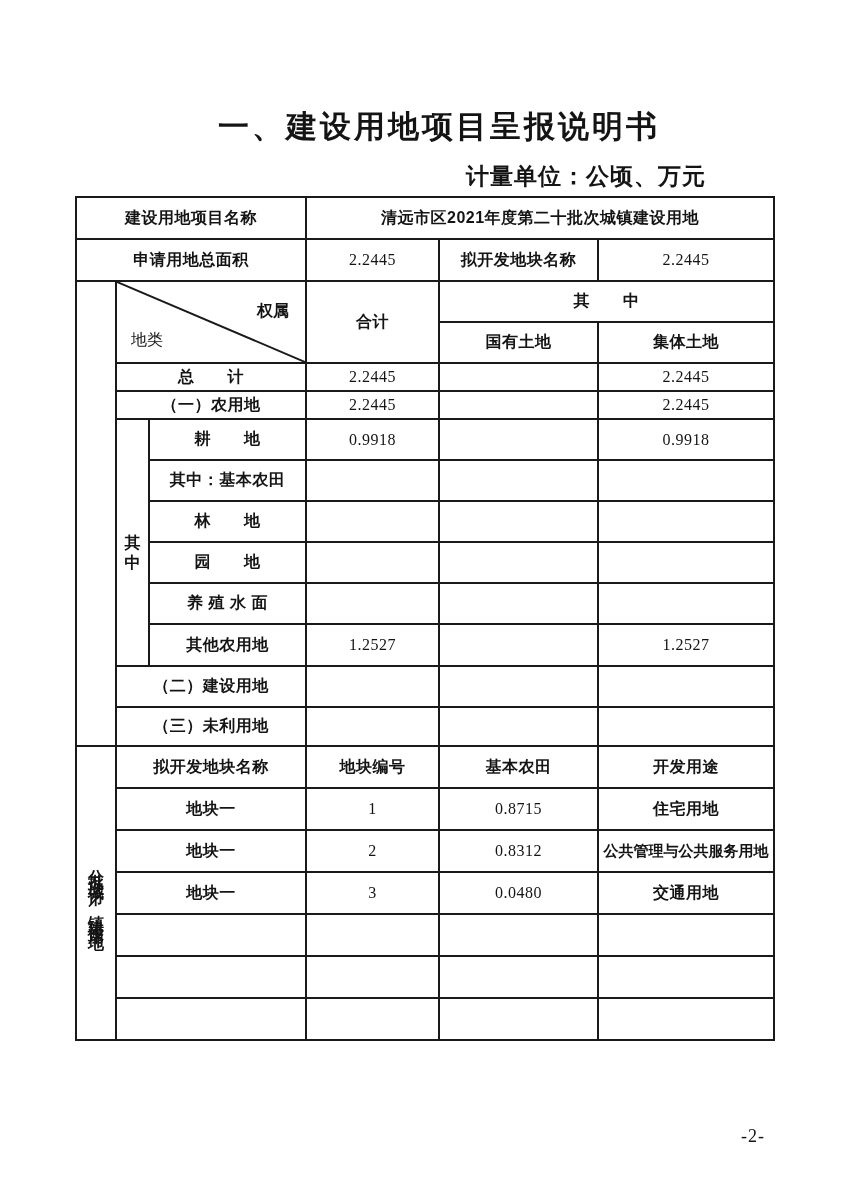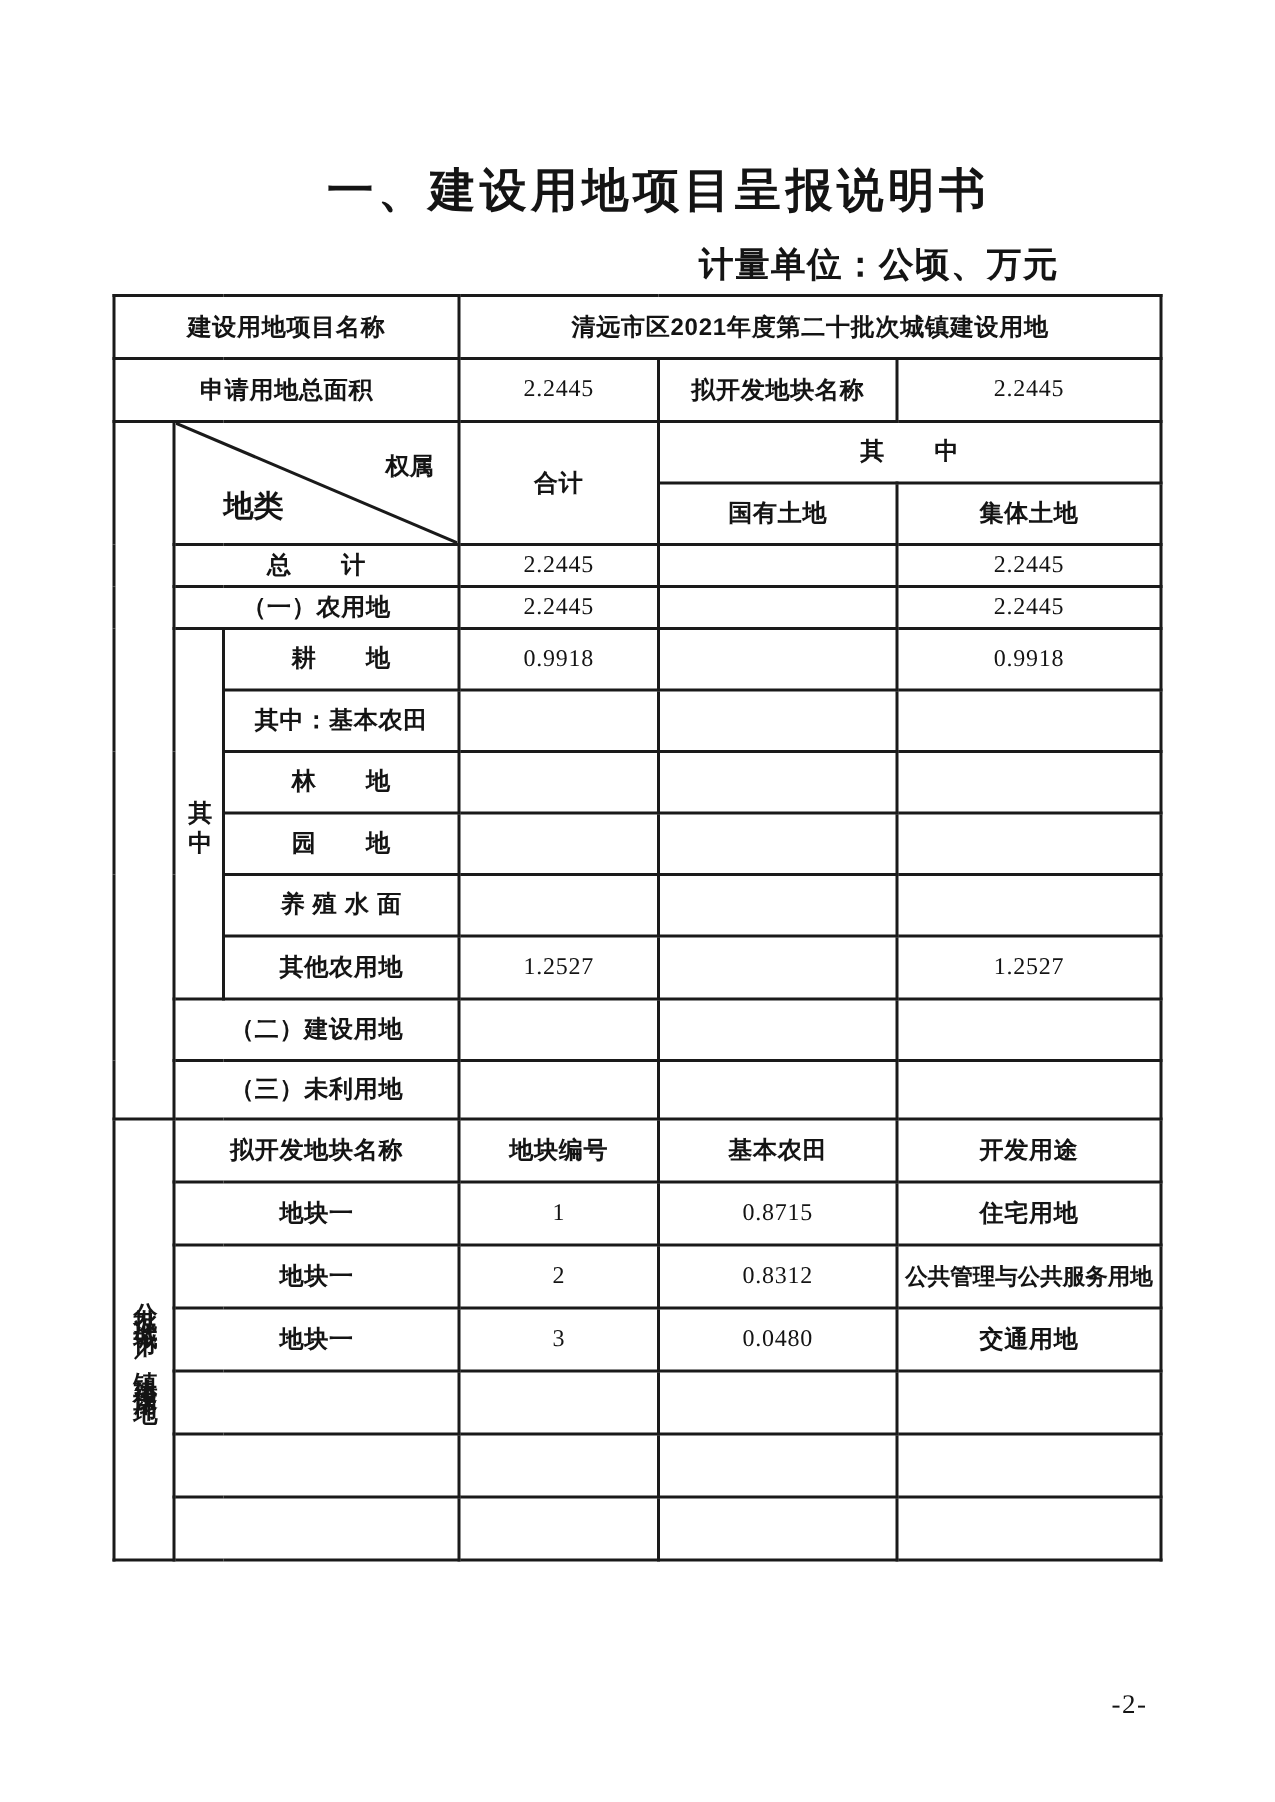--- a/index.html
+++ b/index.html
@@ -27,21 +27,21 @@
   }
   .zh{font-size:16px;font-weight:bold;letter-spacing:.5px;}
   .zh-sm{font-size:15px;font-weight:bold;border-radius:10px;}
   .num{font-family:"Liberation Serif","DejaVu Serif",serif;font-size:16px;font-weight:normal;letter-spacing:.5px;}
   .h42{height:42px}.h41{height:41px}.h40{height:28px}.h39{height:39px}.h80{height:80px}
   
   td.diag{position:relative;}
   .diag-box{position:absolute;left:0;top:0;width:100%;height:100%;}
   .diag-box svg{position:absolute;left:0;top:0;width:100%;height:100%;display:block;}
   .corner-top{position:absolute;top:9px;right:16px;font-size:16px;font-weight:bold;margin-top:10px;}
-  .corner-bottom{position:absolute;bottom:11px;left:32px;font-size:20px;font-weight:bold;}
+  .corner-bottom{position:absolute;bottom:11px;left:14px;font-size:16px;font-weight:normal;}
   
   .vert{
     display:inline-block;writing-mode:vertical-lr;text-orientation:upright;
     font-weight:bold;line-height:1;
   }
   .vert-among{font-size:16px;letter-spacing:20px;}
   .vert-side{font-size:16px;letter-spacing:5px;}
   .page-num{
     position:absolute;top:1126px;left:741px;
     font-family:"Liberation Serif","DejaVu Serif",serif;font-size:18px;letter-spacing:1px;

